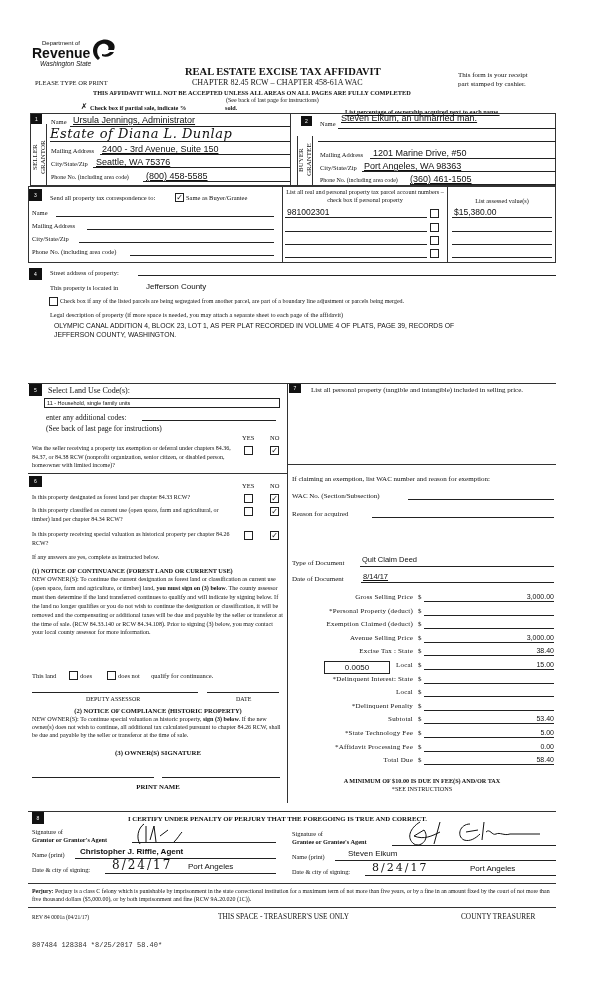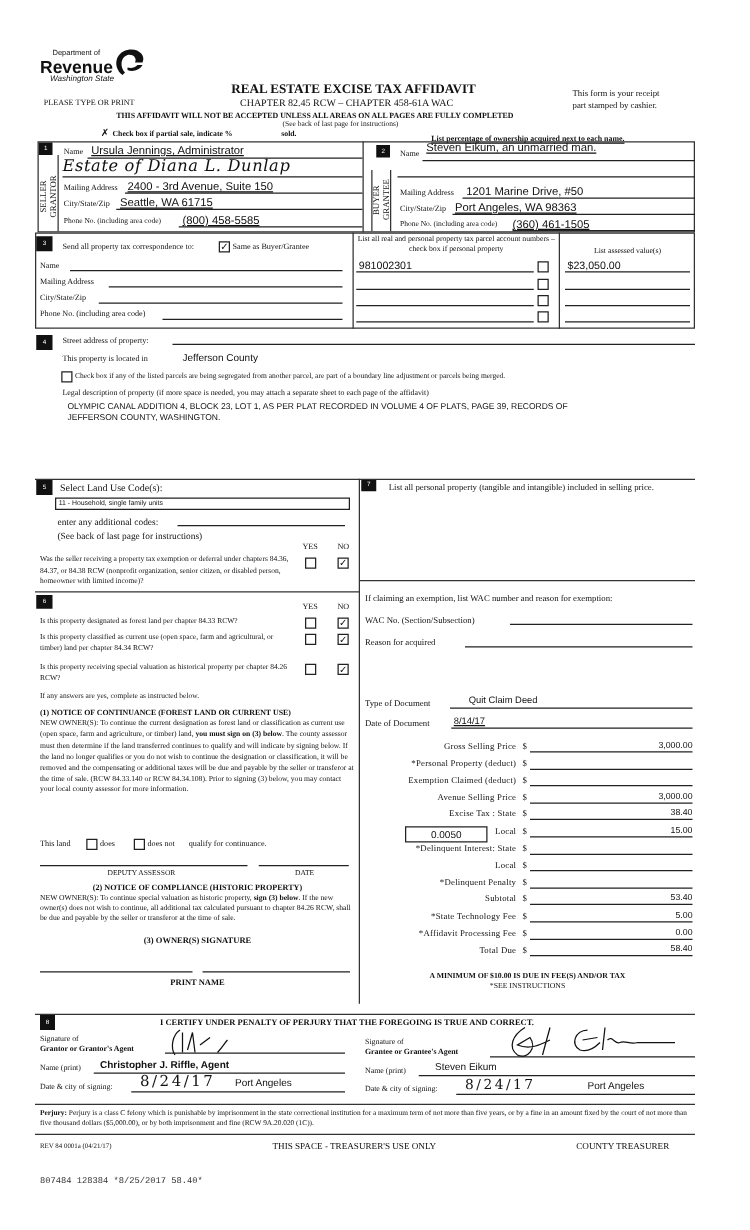--- a/index.html
+++ b/index.html
@@ -55,21 +55,21 @@
 <div class="row-lbl" style="left:51px;top:118px;font-size:6.5px;">Name</div>
 <div class="abs line" style="left:70px;top:117px;width:220px;height:10px;"></div>
 <div class="abs fill" style="left:73px;top:115px;text-decoration:underline;">Ursula Jennings, Administrator</div>
 <div class="abs line" style="left:50px;top:128px;width:240px;height:14px;"></div>
 <div class="abs hand" style="left:50px;top:126px;font-size:13px;letter-spacing:0.5px;">Estate of Diana L. Dunlap</div>
 <div class="row-lbl" style="left:51px;top:147px;font-size:6.5px;">Mailing Address</div>
 <div class="abs line" style="left:100px;top:144px;width:190px;height:11px;"></div>
 <div class="abs fill" style="left:102px;top:144px;text-decoration:underline;">2400 - 3rd Avenue, Suite 150</div>
 <div class="row-lbl" style="left:51px;top:160px;font-size:6.5px;">City/State/Zip</div>
 <div class="abs line" style="left:93px;top:157px;width:197px;height:11px;"></div>
-<div class="abs fill" style="left:96px;top:157px;text-decoration:underline;">Seattle, WA 61715</div>
+<div class="abs fill" style="left:96px;top:157px;text-decoration:underline;">Seattle, WA 75376</div>
 <div class="row-lbl" style="left:51px;top:174px;font-size:6px;">Phone No. (including area code)</div>
 <div class="abs line" style="left:143px;top:171px;width:147px;height:11px;"></div>
 <div class="abs fill" style="left:146px;top:171px;text-decoration:underline;">(800) 458-5585</div>
 
 <div class="numbox" style="left:301px;top:116px;width:11px;height:10px;line-height:10px;">2</div>
 <div class="abs" style="left:297px;top:136px;width:16px;height:49px;border-right:1px solid #333;border-left:1px solid #333;"></div>
 <div class="vert" style="left:297px;top:140px;height:40px;width:16px;">
   <span>BUYER</span><br><span>GRANTEE</span>
 </div>
 <div class="row-lbl" style="left:320px;top:120px;font-size:6.5px;">Name</div>
@@ -104,21 +104,21 @@
 <div class="abs line" style="left:130px;top:247px;width:144px;height:9px;"></div>
 
 <div class="abs" style="left:285px;top:188px;width:160px;font-size:6.2px;text-align:center;line-height:8px;">List all real and personal property tax parcel account numbers – check box if personal property</div>
 <div class="abs" style="left:450px;top:197px;width:104px;font-size:6.2px;text-align:center;">List assessed value(s)</div>
 
 <div>
   <div class="abs line" style="left:285px;top:207px;width:142px;height:11px;"></div>
   <div class="abs fill" style="left:287px;top:207px;font-size:8.5px;">981002301</div>
   <div class="cb" style="left:430px;top:209px;"></div>
   <div class="abs line" style="left:452px;top:207px;width:100px;height:11px;"></div>
-  <div class="abs fill" style="left:454px;top:207px;font-size:8.5px;">$23,050.00</div>
+  <div class="abs fill" style="left:454px;top:207px;font-size:8.5px;">$15,380.00</div>
 </div>
 <div>
   <div class="abs line" style="left:285px;top:222px;width:142px;height:10px;"></div>
   <div class="cb" style="left:430px;top:223px;"></div>
   <div class="abs line" style="left:452px;top:222px;width:100px;height:10px;"></div>
 </div>
 <div>
   <div class="abs line" style="left:285px;top:235px;width:142px;height:10px;"></div>
   <div class="cb" style="left:430px;top:236px;"></div>
   <div class="abs line" style="left:452px;top:235px;width:100px;height:10px;"></div>
@@ -200,21 +200,21 @@
 <div class="abs line" style="left:162px;top:770px;width:118px;height:8px;"></div>
 <div class="abs b" style="left:32px;top:783px;width:252px;text-align:center;font-size:6.8px;">PRINT NAME</div>
 
 <div class="row-lbl" style="left:292px;top:475px;font-size:7px;">If claiming an exemption, list WAC number and reason for exemption:</div>
 <div class="row-lbl" style="left:292px;top:492px;font-size:7px;">WAC No. (Section/Subsection)</div>
 <div class="abs line" style="left:408px;top:491px;width:146px;height:9px;"></div>
 <div class="row-lbl" style="left:292px;top:510px;font-size:7px;">Reason for acquired</div>
 <div class="abs line" style="left:372px;top:509px;width:182px;height:9px;"></div>
 <div class="row-lbl" style="left:292px;top:559px;font-size:7px;">Type of Document</div>
 <div class="abs line" style="left:360px;top:557px;width:194px;height:10px;"></div>
-<div class="abs fill" style="left:375px;top:555px;font-size:7.5px;">Quit Claim Deed</div>
+<div class="abs fill" style="left:362px;top:555px;font-size:7.5px;">Quit Claim Deed</div>
 <div class="row-lbl" style="left:292px;top:575px;font-size:7px;">Date of Document</div>
 <div class="abs line" style="left:361px;top:574px;width:193px;height:9px;"></div>
 <div class="abs fill" style="left:363px;top:572px;font-size:7.5px;text-decoration:underline;">8/14/17</div>
 
 <div class="abs" style="left:324px;top:661px;width:66px;height:13px;border:1px solid #222;text-align:center;">
   <span class="fill" style="font-size:8px;line-height:11px;">0.0050</span>
 </div>
 <div id="tax-rows">
     <div class="row-lbl" style="left: 290px; width: 123px; text-align: right; top: 593px; font-size: 7px; letter-spacing: 0.2px;">Gross Selling Price</div>
     <div class="row-lbl" style="left: 418px; top: 593px; font-size: 7px;">$</div>

